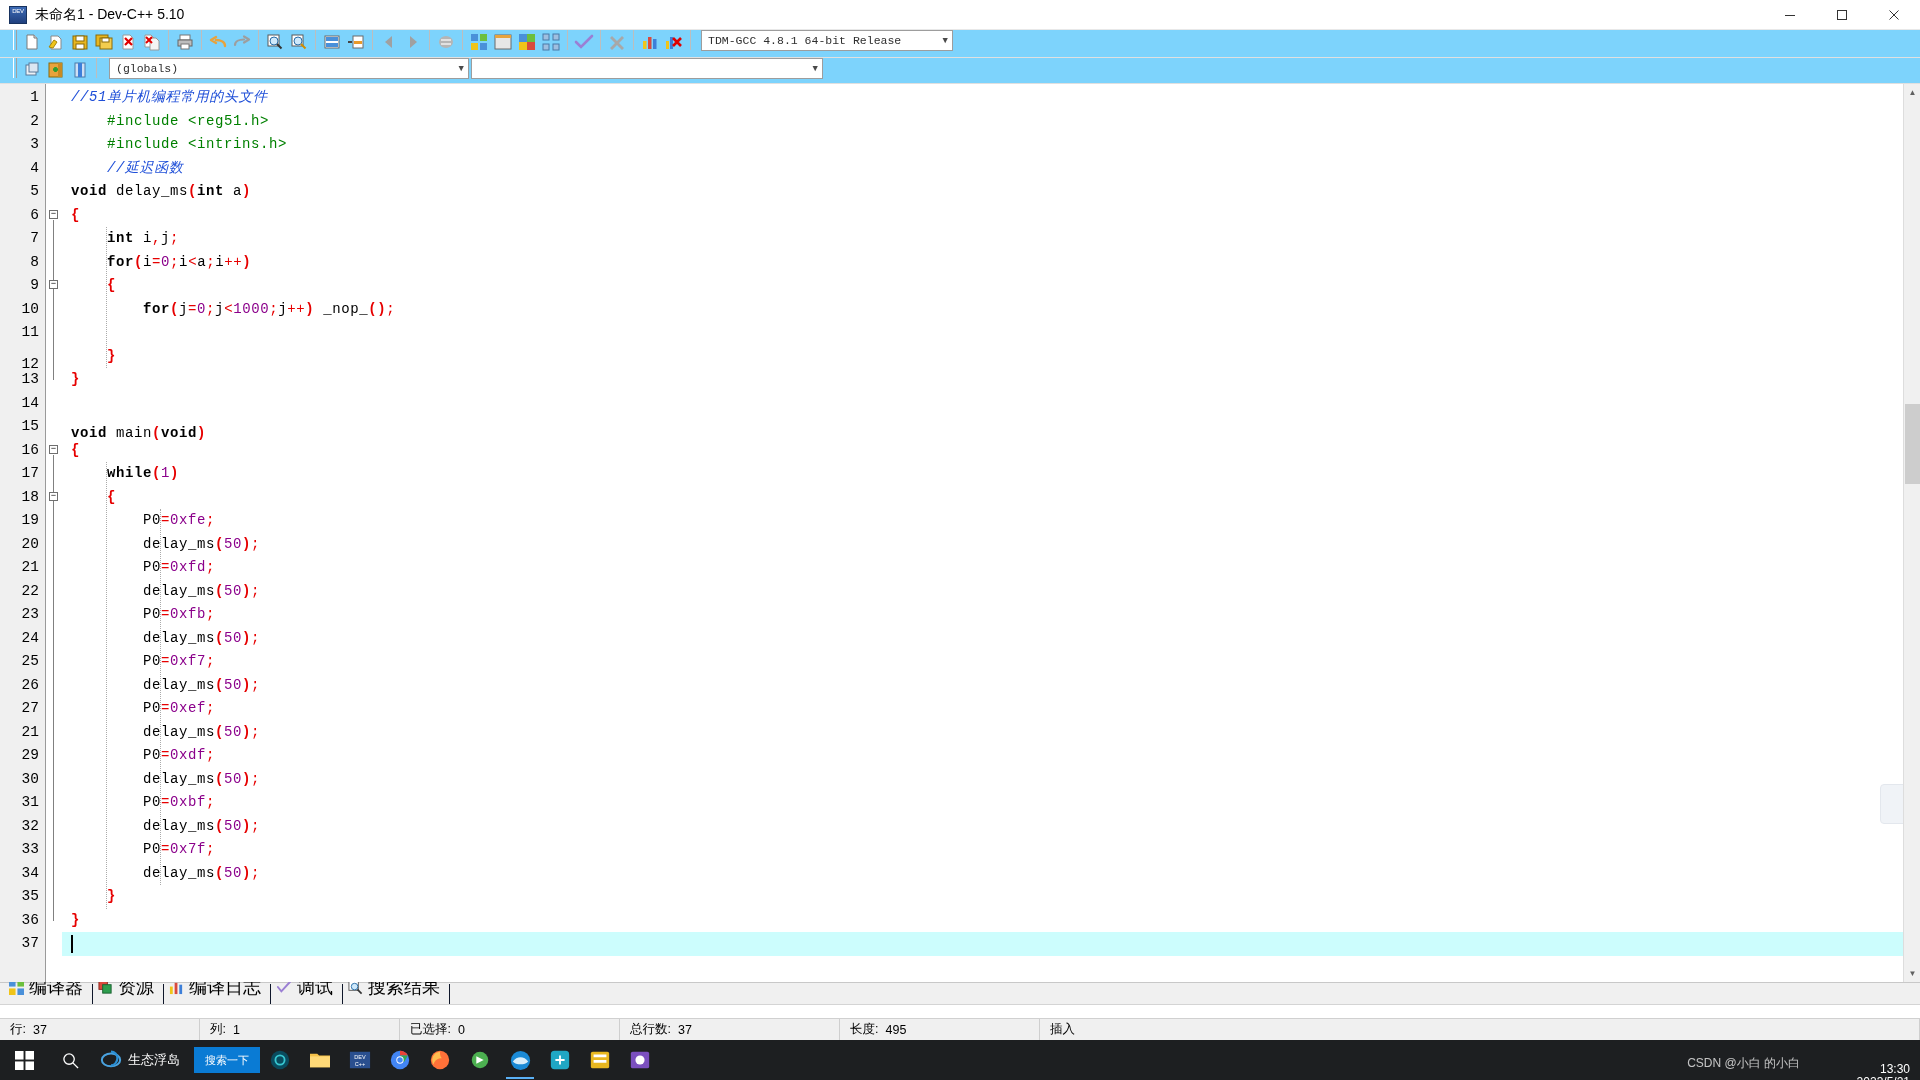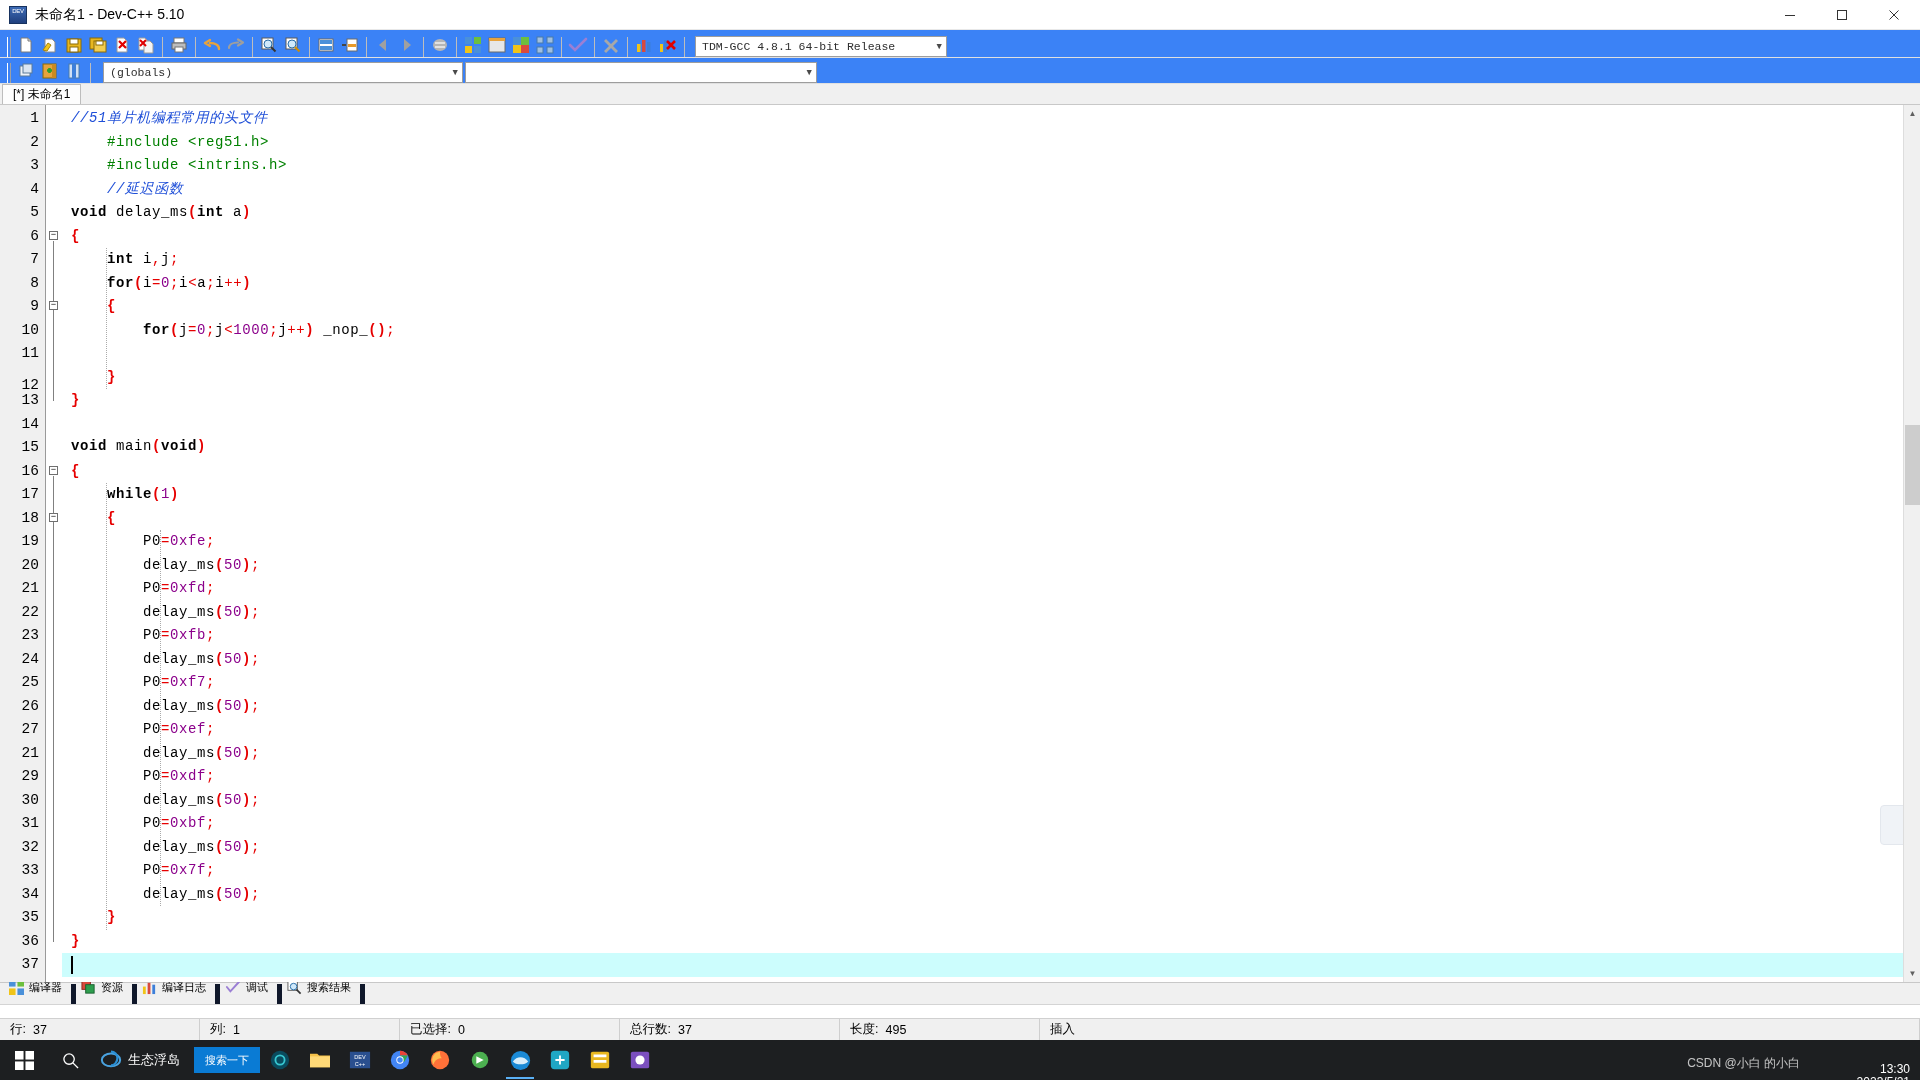--- a/index.html
+++ b/index.html
@@ -59,23 +59,23 @@
     border-bottom: 1px solid #dcdcdc;
   }
   .menu-item {
     font-size: 12.5px; color: #000; padding: 2px 8px;
     white-space: nowrap; line-height: 16px;
   }
 
   
   .toolbar {
     height: 28px; flex: 0 0 28px;
-    background: #3b82f6;
-    display: flex; align-items: flex-end;
-    padding-left: 4px;
+    background: #7dd3fc;
+    display: flex; align-items: flex-start;
+    padding-left: 10px;
     border-bottom: 1px solid #e0e0e0;
   }
   .toolbar.row2 { height: 26px; flex: 0 0 26px; }
   .tb-grip {
     width: 4px; height: 20px; margin: 0 3px;
     border-left: 1px solid #fff; border-right: 1px solid #a0a0a0;
     flex: none;
   }
   .tb-sep {
     width: 1px; height: 20px; margin: 0 4px;
@@ -204,23 +204,23 @@
   
   .bottom-tabs {
     height: 22px; flex: 0 0 22px;
     background: #f0f0f0;
     display: flex; align-items: center;
     border-top: 1px solid #c8c8c8;
     padding-left: 4px;
   }
   .btab {
     display: flex; align-items: center; gap: 5px;
-    font-size: 11px; color: #000;
+    font-size: 18px; color: #000;
     padding: 0 9px 13px 5px; height: 20px;
-    border-right: 5px solid #0f172a;
+    border-right: 1px solid #0f172a;
     white-space: nowrap;
   }
   .btab svg { display: block; }
 
   .panel-blank {
     height: 14px; flex: 0 0 14px; background: #ffffff;
     border-top: 1px solid #d4d4d4;
   }
 
   
@@ -509,23 +509,20 @@
     <div class="combo globals">
       <span>(globals)</span>
       <span class="arrow">▼</span>
     </div>
     <div class="combo blank">
       <span></span>
       <span class="arrow">▼</span>
     </div>
   </div>
 
-  <div class="tabstrip">
-    <div class="tab">[*] 未命名1</div>
-  </div>
 
   <div class="editor-wrap">
     <div class="gutter" id="gutter">
         <div class="ln" style="top: 2px;">1</div>
         <div class="ln" style="top: 25.5px;">2</div>
         <div class="ln" style="top: 49px;">3</div>
         <div class="ln" style="top: 72.5px;">4</div>
         <div class="ln" style="top: 96px;">5</div>
         <div class="ln" style="top: 119.5px;">6</div>
         <div class="ln" style="top: 143px;">7</div>
@@ -583,21 +580,21 @@
         <div class="code-line" style="top: 96px; left: 9px;"><span class="t-kw">void</span><span class="t-id"> delay_ms</span><span class="t-brc">(</span><span class="t-kw">int</span><span class="t-id"> a</span><span class="t-brc">)</span></div>
         <div class="code-line" style="top: 119.5px; left: 9px;"><span class="t-brc">{</span></div>
         <div class="code-line" style="top: 143px; left: 9px;"><span class="t-id">    </span><span class="t-kw">int</span><span class="t-id"> i</span><span class="t-sym">,</span><span class="t-id">j</span><span class="t-sym">;</span></div>
         <div class="code-line" style="top: 166.5px; left: 9px;"><span class="t-id">    </span><span class="t-kw">for</span><span class="t-brc">(</span><span class="t-id">i</span><span class="t-sym">=</span><span class="t-num">0</span><span class="t-sym">;</span><span class="t-id">i</span><span class="t-sym">&lt;</span><span class="t-id">a</span><span class="t-sym">;</span><span class="t-id">i</span><span class="t-sym">++</span><span class="t-brc">)</span></div>
         <div class="code-line" style="top: 190px; left: 9px;"><span class="t-id">    </span><span class="t-brc">{</span></div>
         <div class="code-line" style="top: 213.5px; left: 9px;"><span class="t-id">        </span><span class="t-kw">for</span><span class="t-brc">(</span><span class="t-id">j</span><span class="t-sym">=</span><span class="t-num">0</span><span class="t-sym">;</span><span class="t-id">j</span><span class="t-sym">&lt;</span><span class="t-num">1000</span><span class="t-sym">;</span><span class="t-id">j</span><span class="t-sym">++</span><span class="t-brc">)</span><span class="t-id"> _nop_</span><span class="t-brc">()</span><span class="t-sym">;</span></div>
         <div class="code-line" style="top: 237px; left: 9px;"></div>
         <div class="code-line" style="top: 260.5px; left: 9px;"><span class="t-id">    </span><span class="t-brc">}</span></div>
         <div class="code-line" style="top: 284px; left: 9px;"><span class="t-brc">}</span></div>
         <div class="code-line" style="top: 307.5px; left: 9px;"></div>
-        <div class="code-line" style="top: 330px; left: 9px;"><span class="t-kw">void</span><span class="t-id"> main</span><span class="t-brc">(</span><span class="t-kw">void</span><span class="t-brc">)</span></div>
+        <div class="code-line" style="top: 338px; left: 9px;"><span class="t-kw">void</span><span class="t-id"> main</span><span class="t-brc">(</span><span class="t-kw">void</span><span class="t-brc">)</span></div>
         <div class="code-line" style="top: 354.5px; left: 9px;"><span class="t-brc">{</span></div>
         <div class="code-line" style="top: 378px; left: 9px;"><span class="t-id">    </span><span class="t-kw">while</span><span class="t-brc">(</span><span class="t-num">1</span><span class="t-brc">)</span></div>
         <div class="code-line" style="top: 401.5px; left: 9px;"><span class="t-id">    </span><span class="t-brc">{</span></div>
         <div class="code-line" style="top: 425px; left: 9px;"><span class="t-id">        P0</span><span class="t-sym">=</span><span class="t-num">0xfe</span><span class="t-sym">;</span></div>
         <div class="code-line" style="top: 448.5px; left: 9px;"><span class="t-id">        delay_ms</span><span class="t-brc">(</span><span class="t-num">50</span><span class="t-brc">)</span><span class="t-sym">;</span></div>
         <div class="code-line" style="top: 472px; left: 9px;"><span class="t-id">        P0</span><span class="t-sym">=</span><span class="t-num">0xfd</span><span class="t-sym">;</span></div>
         <div class="code-line" style="top: 495.5px; left: 9px;"><span class="t-id">        delay_ms</span><span class="t-brc">(</span><span class="t-num">50</span><span class="t-brc">)</span><span class="t-sym">;</span></div>
         <div class="code-line" style="top: 519px; left: 9px;"><span class="t-id">        P0</span><span class="t-sym">=</span><span class="t-num">0xfb</span><span class="t-sym">;</span></div>
         <div class="code-line" style="top: 542.5px; left: 9px;"><span class="t-id">        delay_ms</span><span class="t-brc">(</span><span class="t-num">50</span><span class="t-brc">)</span><span class="t-sym">;</span></div>
         <div class="code-line" style="top: 566px; left: 9px;"><span class="t-id">        P0</span><span class="t-sym">=</span><span class="t-num">0xf7</span><span class="t-sym">;</span></div>

